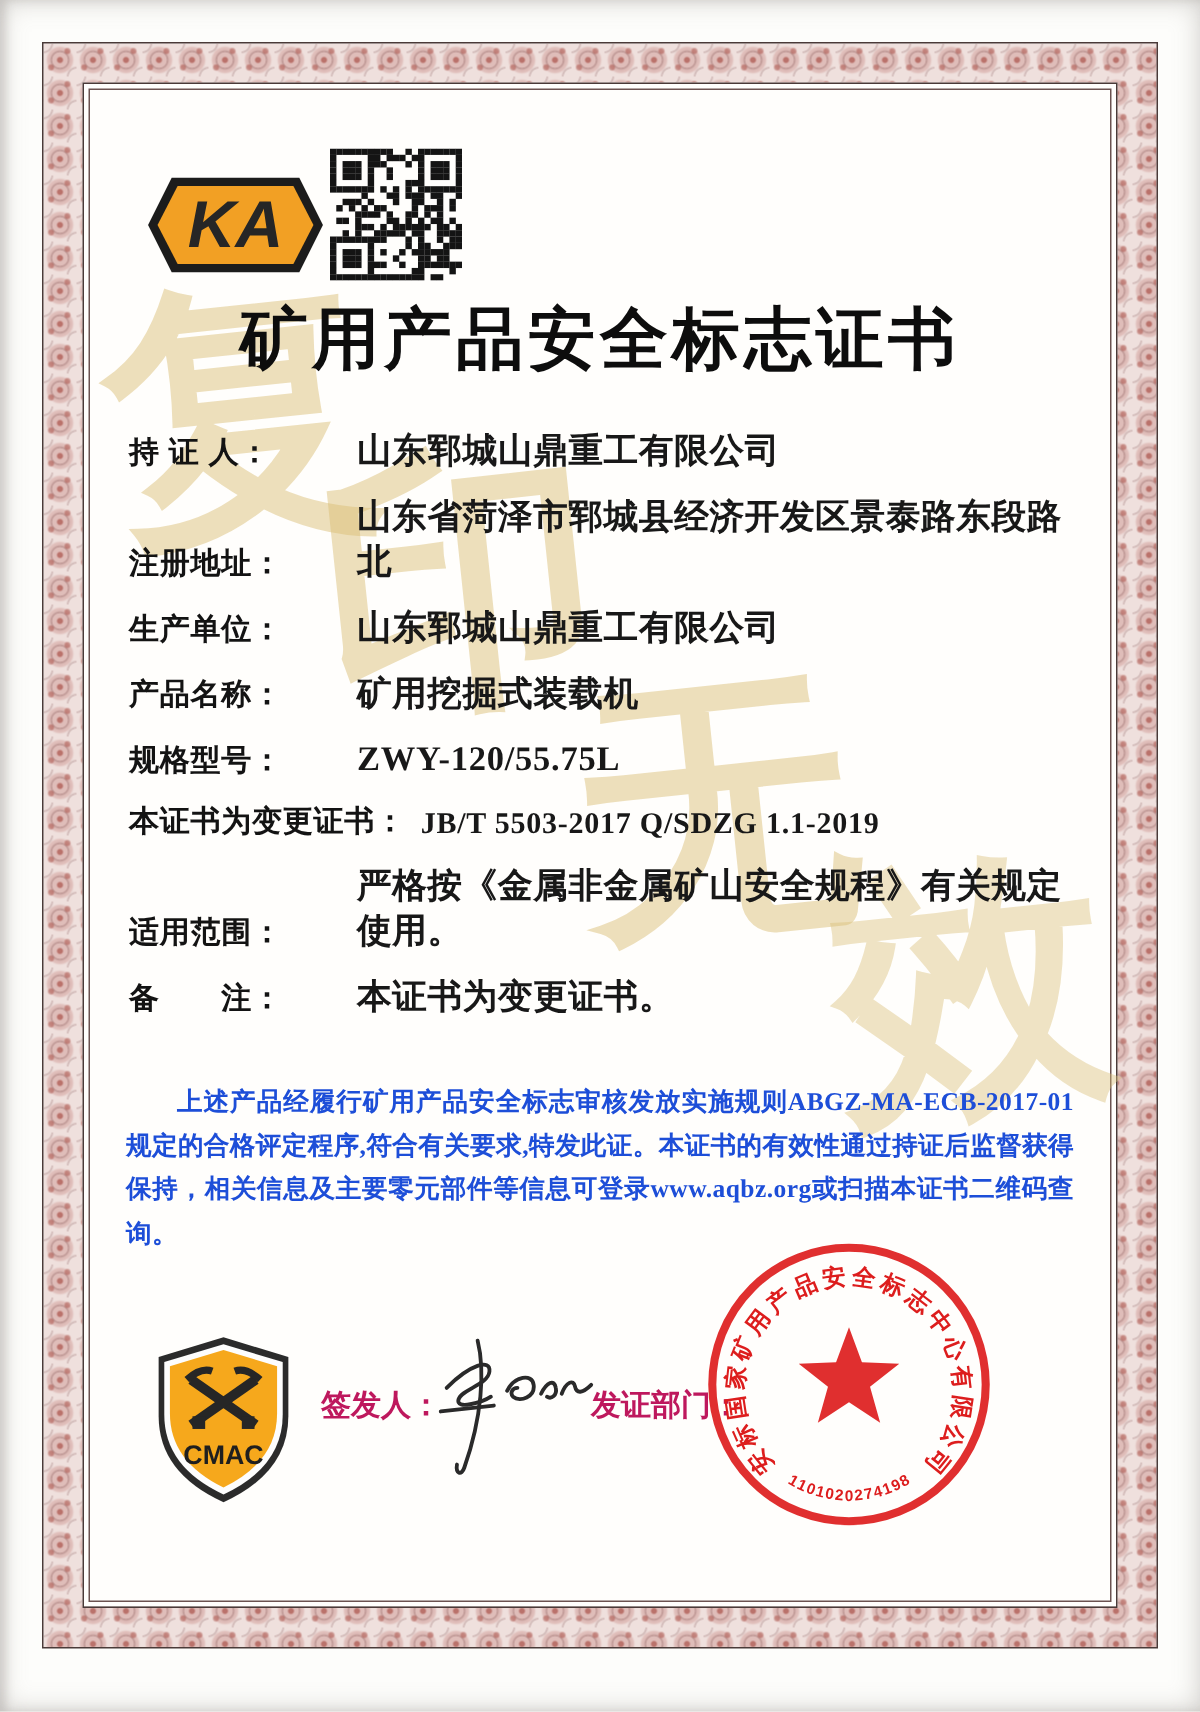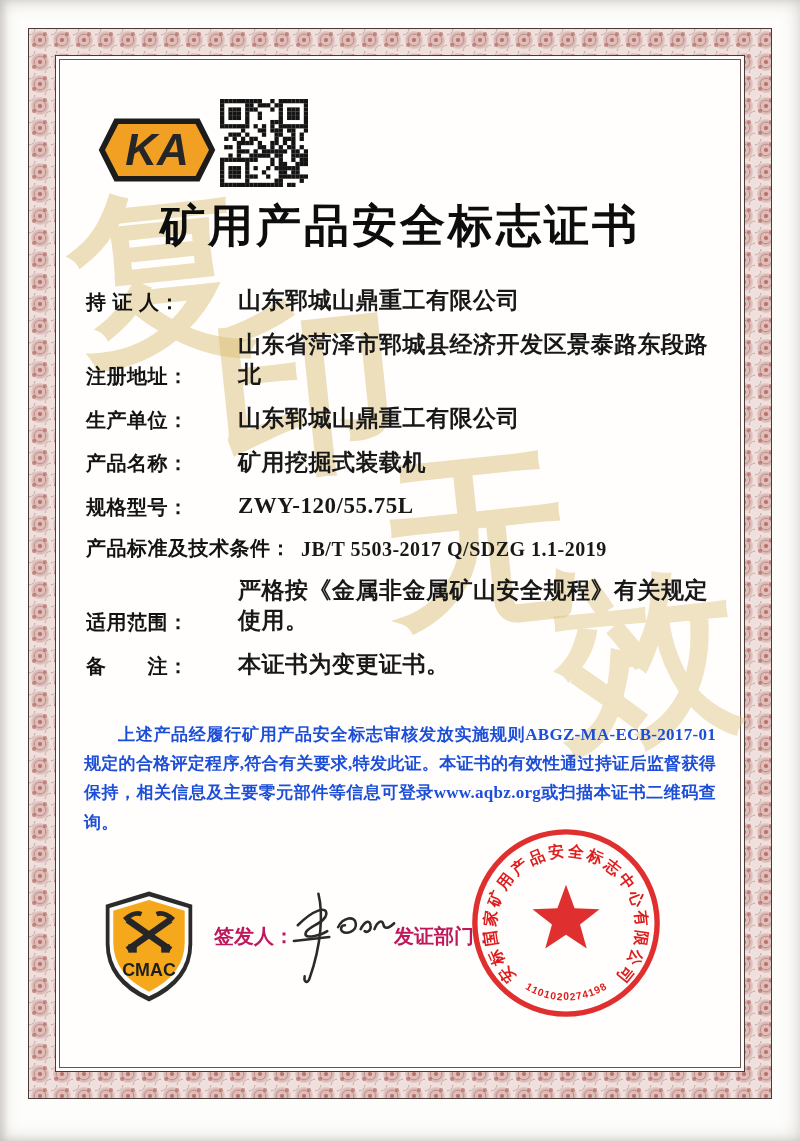--- a/index.html
+++ b/index.html
@@ -370,21 +370,21 @@
           </div>
           <div class="row">
             <span class="lbl">产品名称：</span>
             <span class="val">矿用挖掘式装载机</span>
           </div>
           <div class="row">
             <span class="lbl">规格型号：</span>
             <span class="val">ZWY-120/55.75L</span>
           </div>
           <div class="row wide">
-            <span class="lbl">产品标准及技术条件：</span>
+            <span class="lbl">本证书为变更证书：</span>
             <span class="val">JB/T 5503-2017 Q/SDZG 1.1-2019</span>
           </div>
           <div class="row">
             <span class="lbl">适用范围：</span>
             <span class="val">严格按《金属非金属矿山安全规程》有关规定使用。</span>
           </div>
           <div class="row">
             <span class="lbl">备　　注：</span>
             <span class="val">本证书为变更证书。</span>
           </div>

